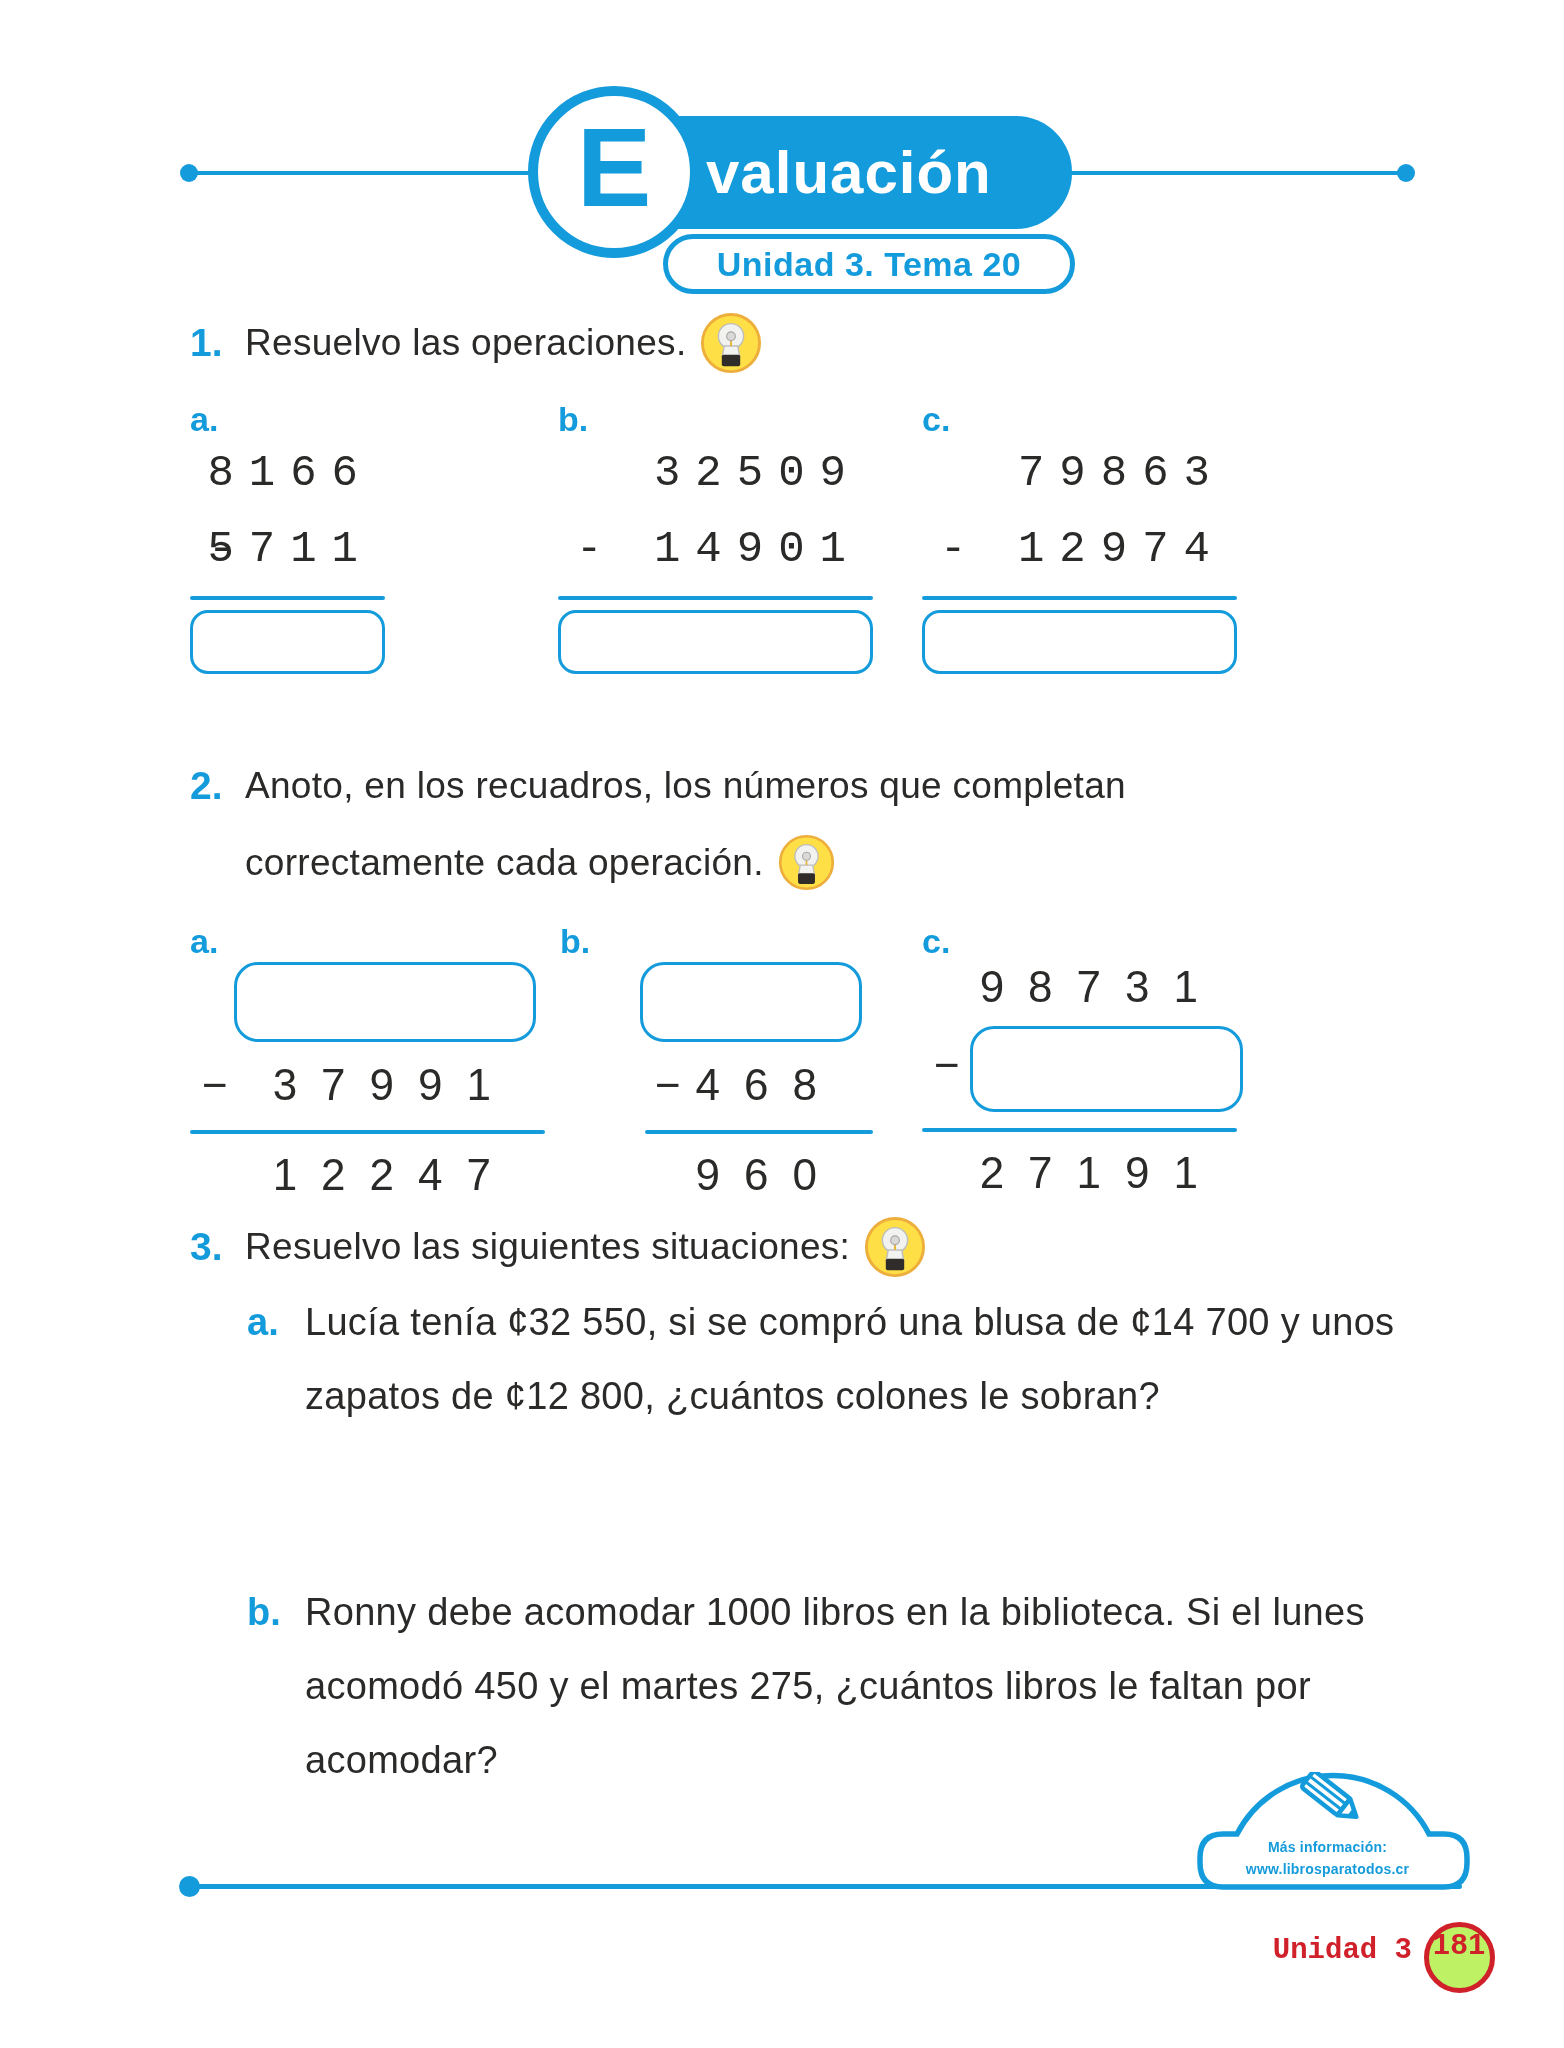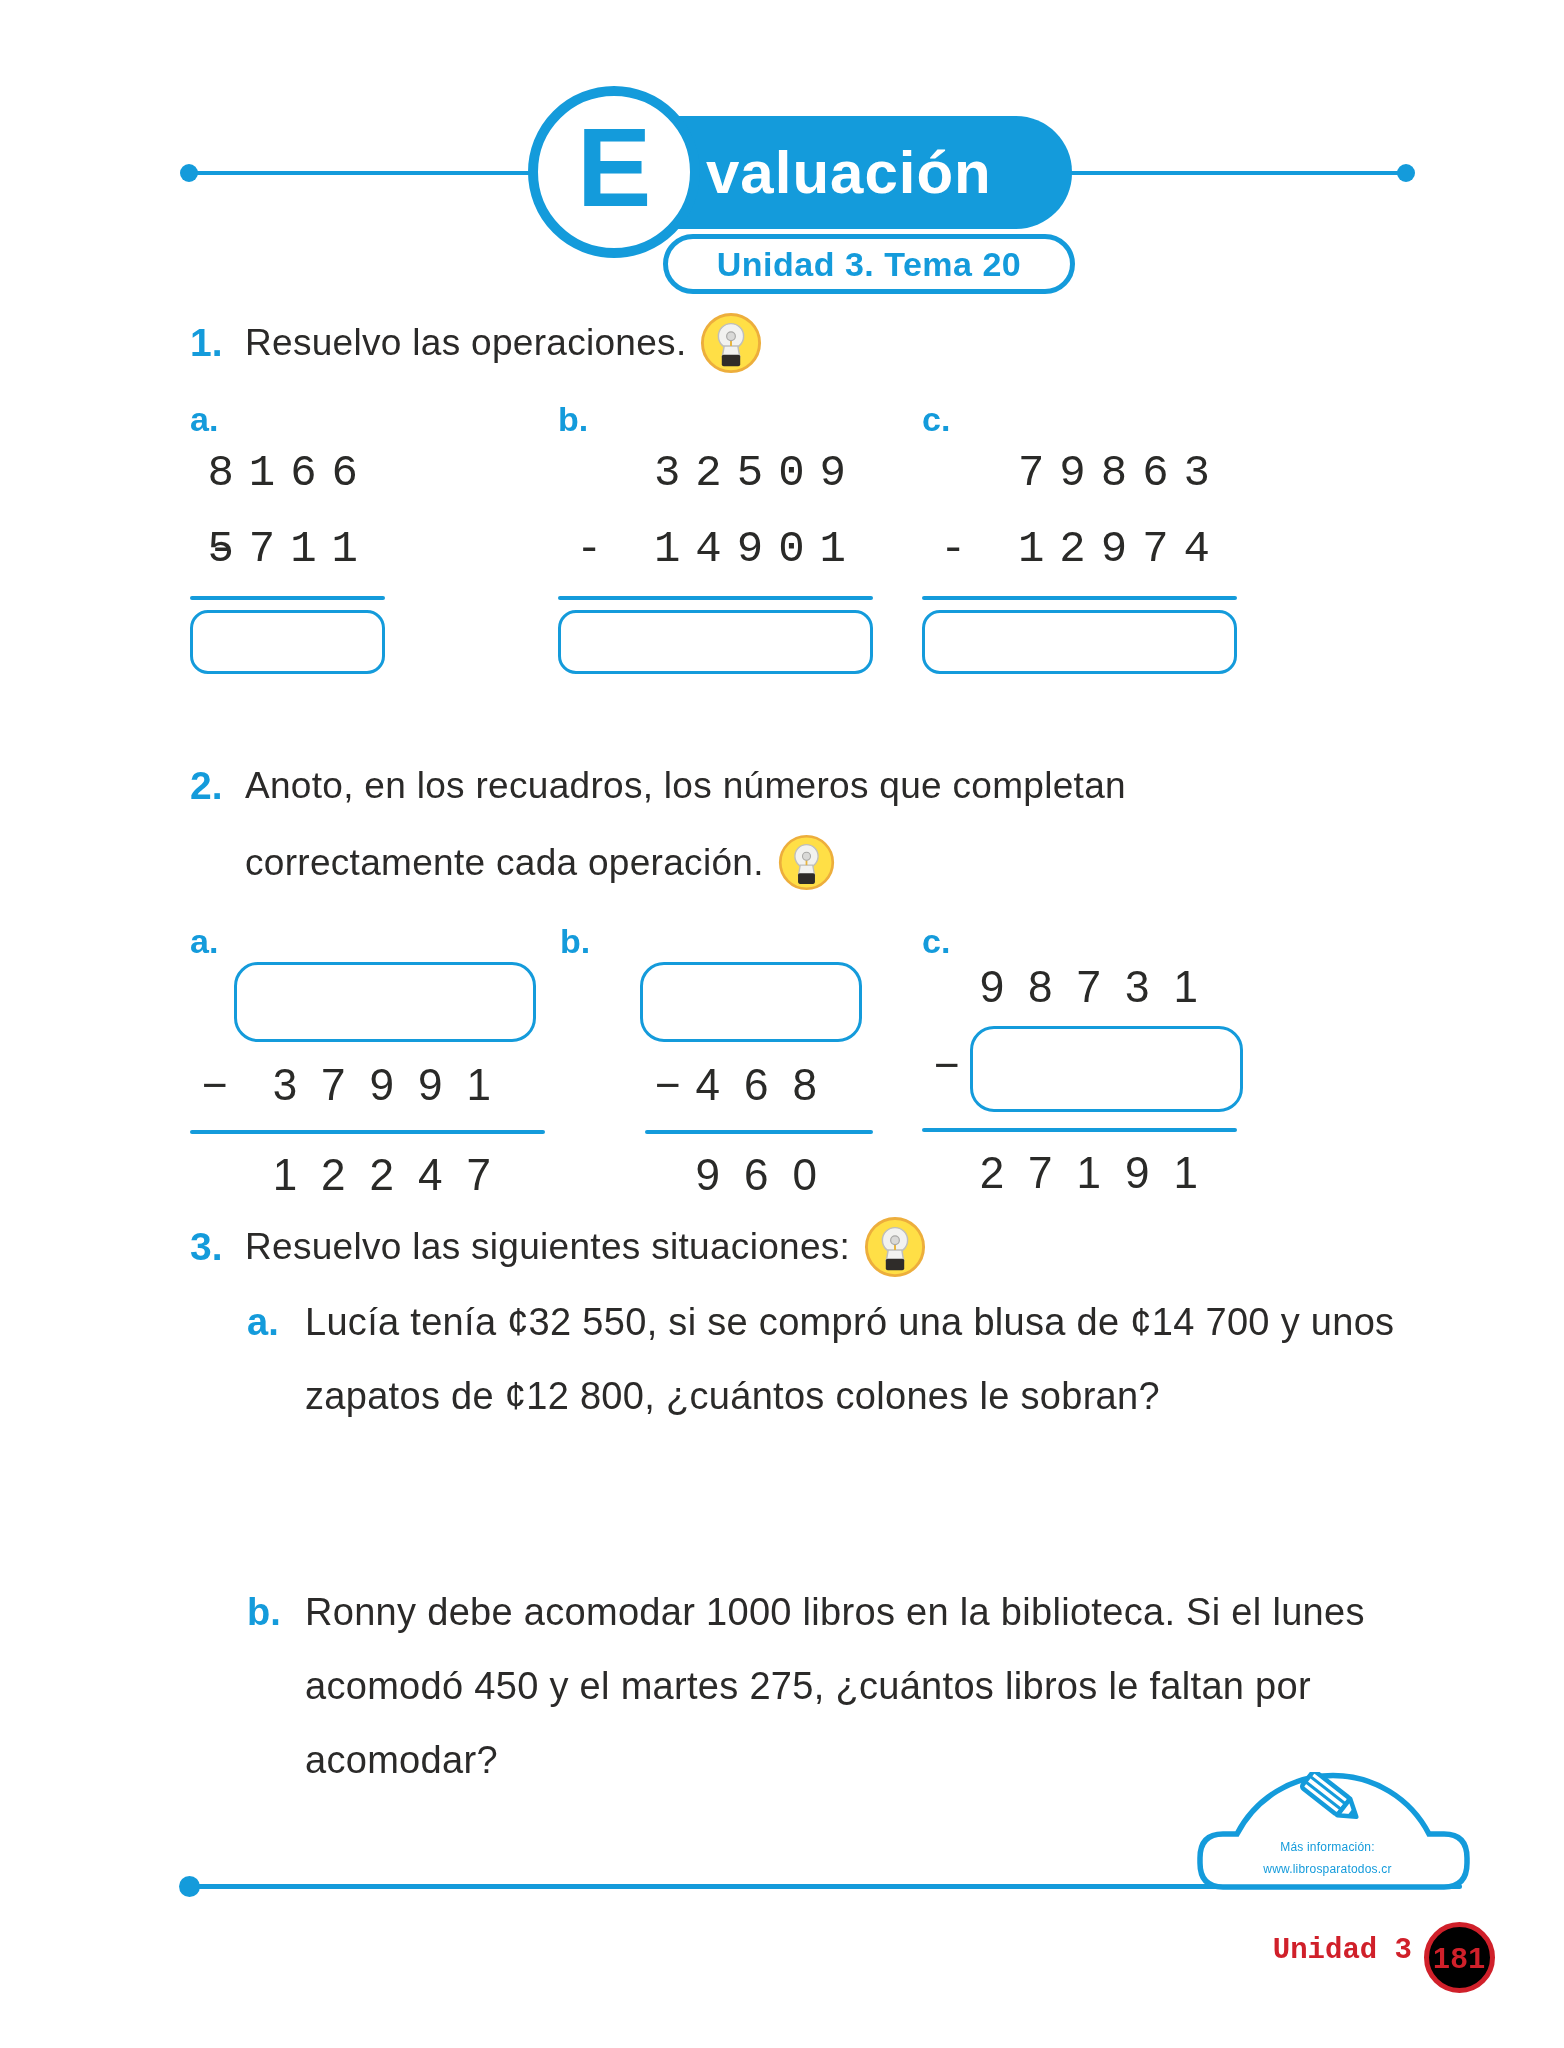--- a/index.html
+++ b/index.html
@@ -61,25 +61,25 @@
   .p2c .r3{top:226px;}
   
   .sit{position:absolute;left:247px;display:flex;align-items:flex-start;}
   .slabel{color:#149bdb;font-weight:bold;font-size:38px;width:58px;line-height:74px;flex:0 0 auto;}
   .stext{font-size:38px;line-height:74px;letter-spacing:0.3px;color:#2b2a29;}
   
   .bline{position:absolute;left:190px;top:1884px;width:1272px;height:5px;background:#149bdb;border-radius:3px;z-index:1;}
   .bline::before{content:'';position:absolute;left:-11px;top:-8px;width:21px;height:21px;border-radius:50%;background:#149bdb;}
   .cloud{position:absolute;left:1197px;top:1772px;width:273px;height:118px;z-index:2;}
   .cloud svg{position:absolute;left:0;top:0;}
-  .cloud-text{position:absolute;left:0;right:12px;top:64px;text-align:center;color:#149bdb;font-weight:normal;font-size:12px;line-height:22px;letter-spacing:0.2px;}
+  .cloud-text{position:absolute;left:0;right:12px;top:64px;text-align:center;color:#149bdb;font-weight:bold;font-size:14px;line-height:22px;letter-spacing:0.2px;}
   .unit-label{position:absolute;left:1240px;top:1934px;width:172px;text-align:right;color:#d0202a;font-weight:bold;font-size:29px;font-family:Liberation Mono, monospace;}
   .page-circle{
     position:absolute;left:1424px;top:1922px;width:61px;height:61px;border:5.5px solid #d0202a;border-radius:50%;
-    background:#000000;display:flex;align-items:center;justify-content:center;color:#d0202a;font-weight:bold;font-size:30px;letter-spacing:1px;
+    background:#bef264;display:flex;justify-content:center;color:#d0202a;font-weight:bold;font-size:30px;letter-spacing:1px;
   }
 </style>
 </head>
 <body>
 
 <div class="page">
 
   <div class="hrule hrule-left"></div>
   <div class="hrule hrule-right"></div>
   <div class="banner">

